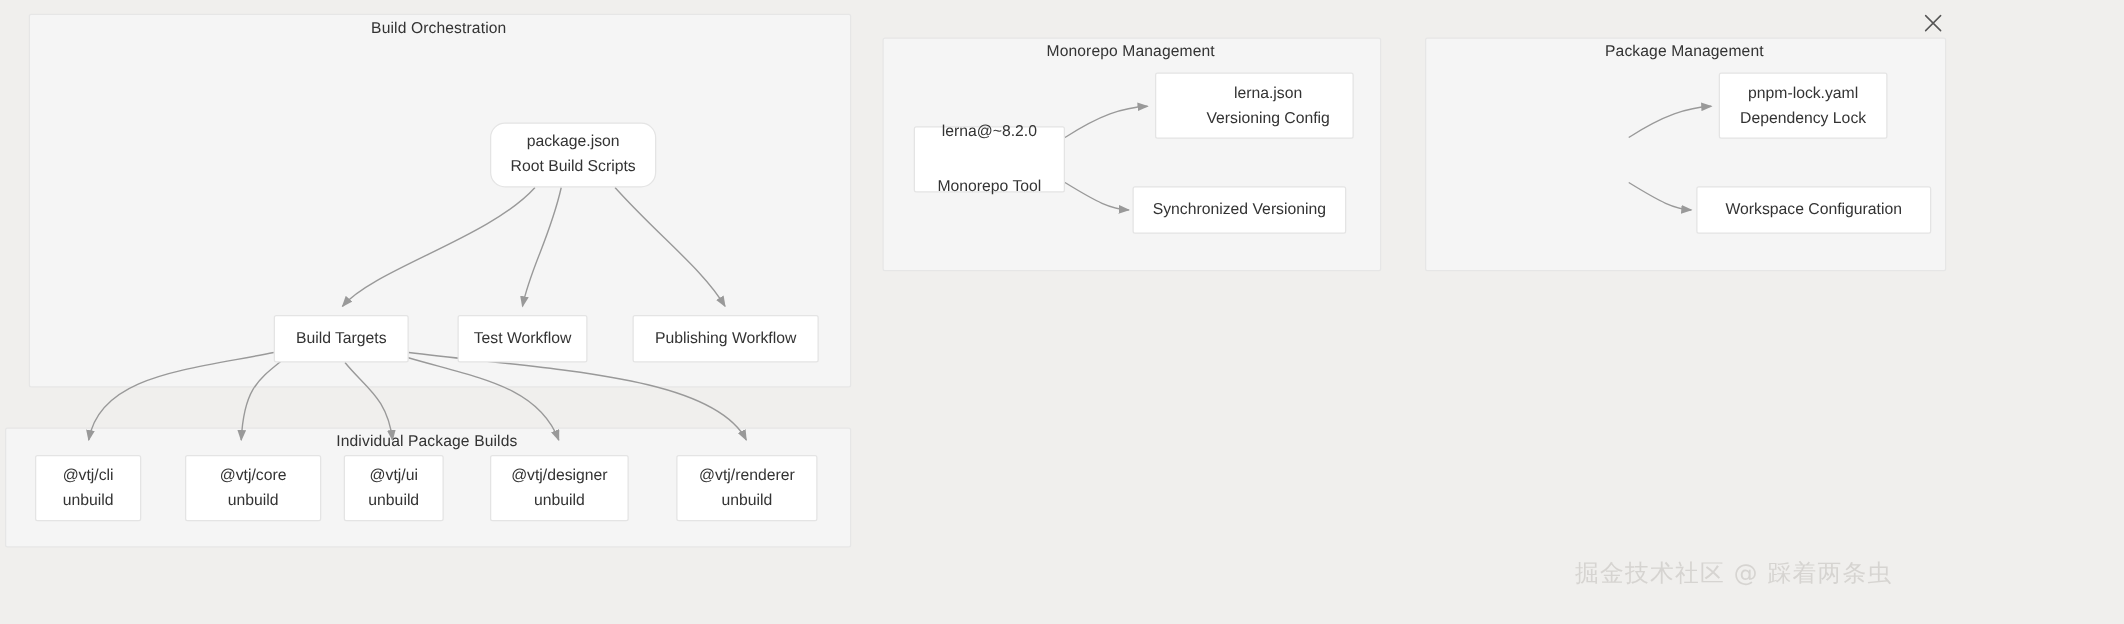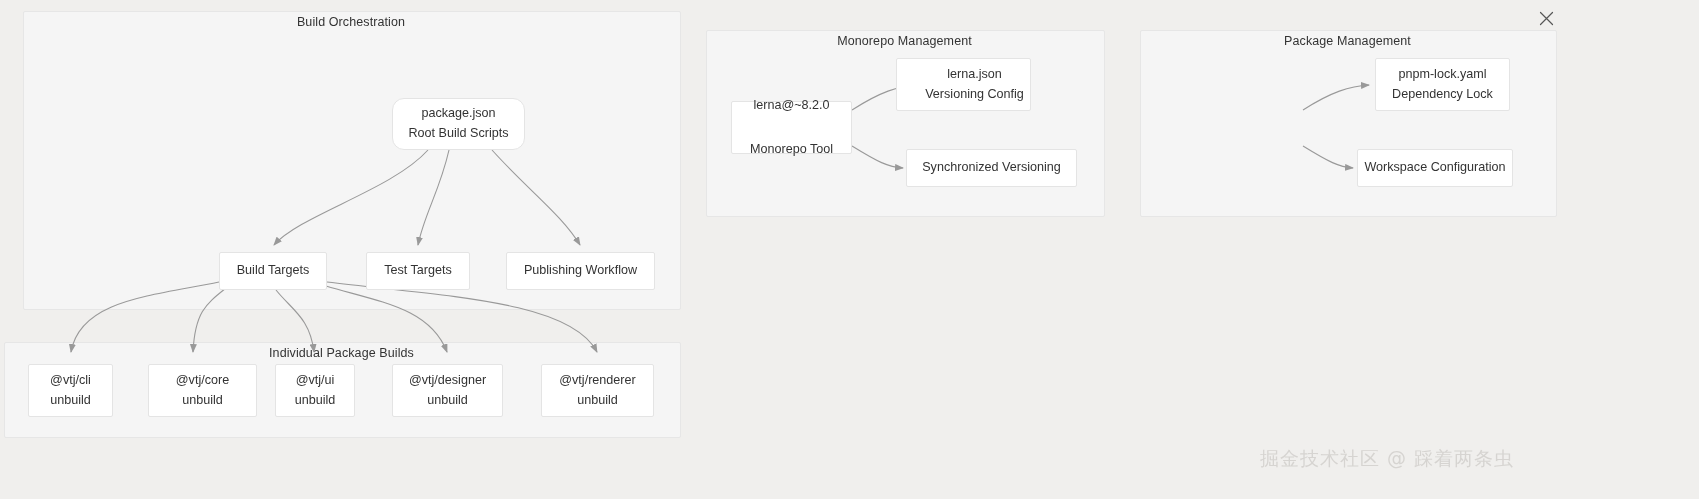--- a/index.html
+++ b/index.html
@@ -148,21 +148,21 @@
   <div class="node" style="left:392px; top:98px; width:133px; height:52px;border-radius:12px;">
     <span>package.json</span>
     <span class="l2">Root Build Scripts</span>
   </div>
 
   <div class="node" style="left:219px; top:252px; width:108px; height:38px;">
     <span>Build Targets</span>
   </div>
 
   <div class="node" style="left:366px; top:252px; width:104px; height:38px;">
-    <span>Test Targets</span>
+    <span>Test Workflow</span>
   </div>
 
   <div class="node" style="left:506px; top:252px; width:149px; height:38px;">
     <span>Publishing Workflow</span>
   </div>
 
   <div class="node" style="left:28px; top:364px; width:85px; height:53px;">
     <span>@vtj/cli</span>
     <span class="l2">unbuild</span>
   </div>
@@ -185,36 +185,36 @@
   <div class="node" style="left:541px; top:364px; width:113px; height:53px;">
     <span>@vtj/renderer</span>
     <span class="l2">unbuild</span>
   </div>
 
   <div class="node" style="left:731px; top:101px; width:121px; height:53px;gap:24px;">
     <span>lerna@~8.2.0</span>
     <span class="l2">Monorepo Tool</span>
   </div>
 
-  <div class="node" style="left:896px; top:58px; width:135px; height:53px;padding-left:22px;">
+  <div class="node" style="left:924px; top:58px; width:159px; height:53px;padding-left:22px;">
     <span>lerna.json</span>
     <span class="l2">Versioning Config</span>
   </div>
 
   <div class="node" style="left:906px; top:149px; width:171px; height:38px;">
     <span>Synchronized Versioning</span>
   </div>
 
 
   <div class="node" style="left:1375px; top:58px; width:135px; height:53px;">
     <span>pnpm-lock.yaml</span>
     <span class="l2">Dependency Lock</span>
   </div>
 
-  <div class="node" style="left:1357px; top:149px; width:156px; height:38px;">
+  <div class="node" style="left:1357px; top:149px; width:188px; height:38px;">
     <span>Workspace Configuration</span>
   </div>
 
 </div>
 
 <div id="close-btn" style="left:1535px; top:7px;">
   <svg width="15" height="15" viewBox="0 0 15 15">
     <path d="M1.5 1.5 L13.5 13.5 M13.5 1.5 L1.5 13.5" stroke="#565656" stroke-width="1.2" fill="none" stroke-linecap="round"></path>
   </svg>
 </div>

